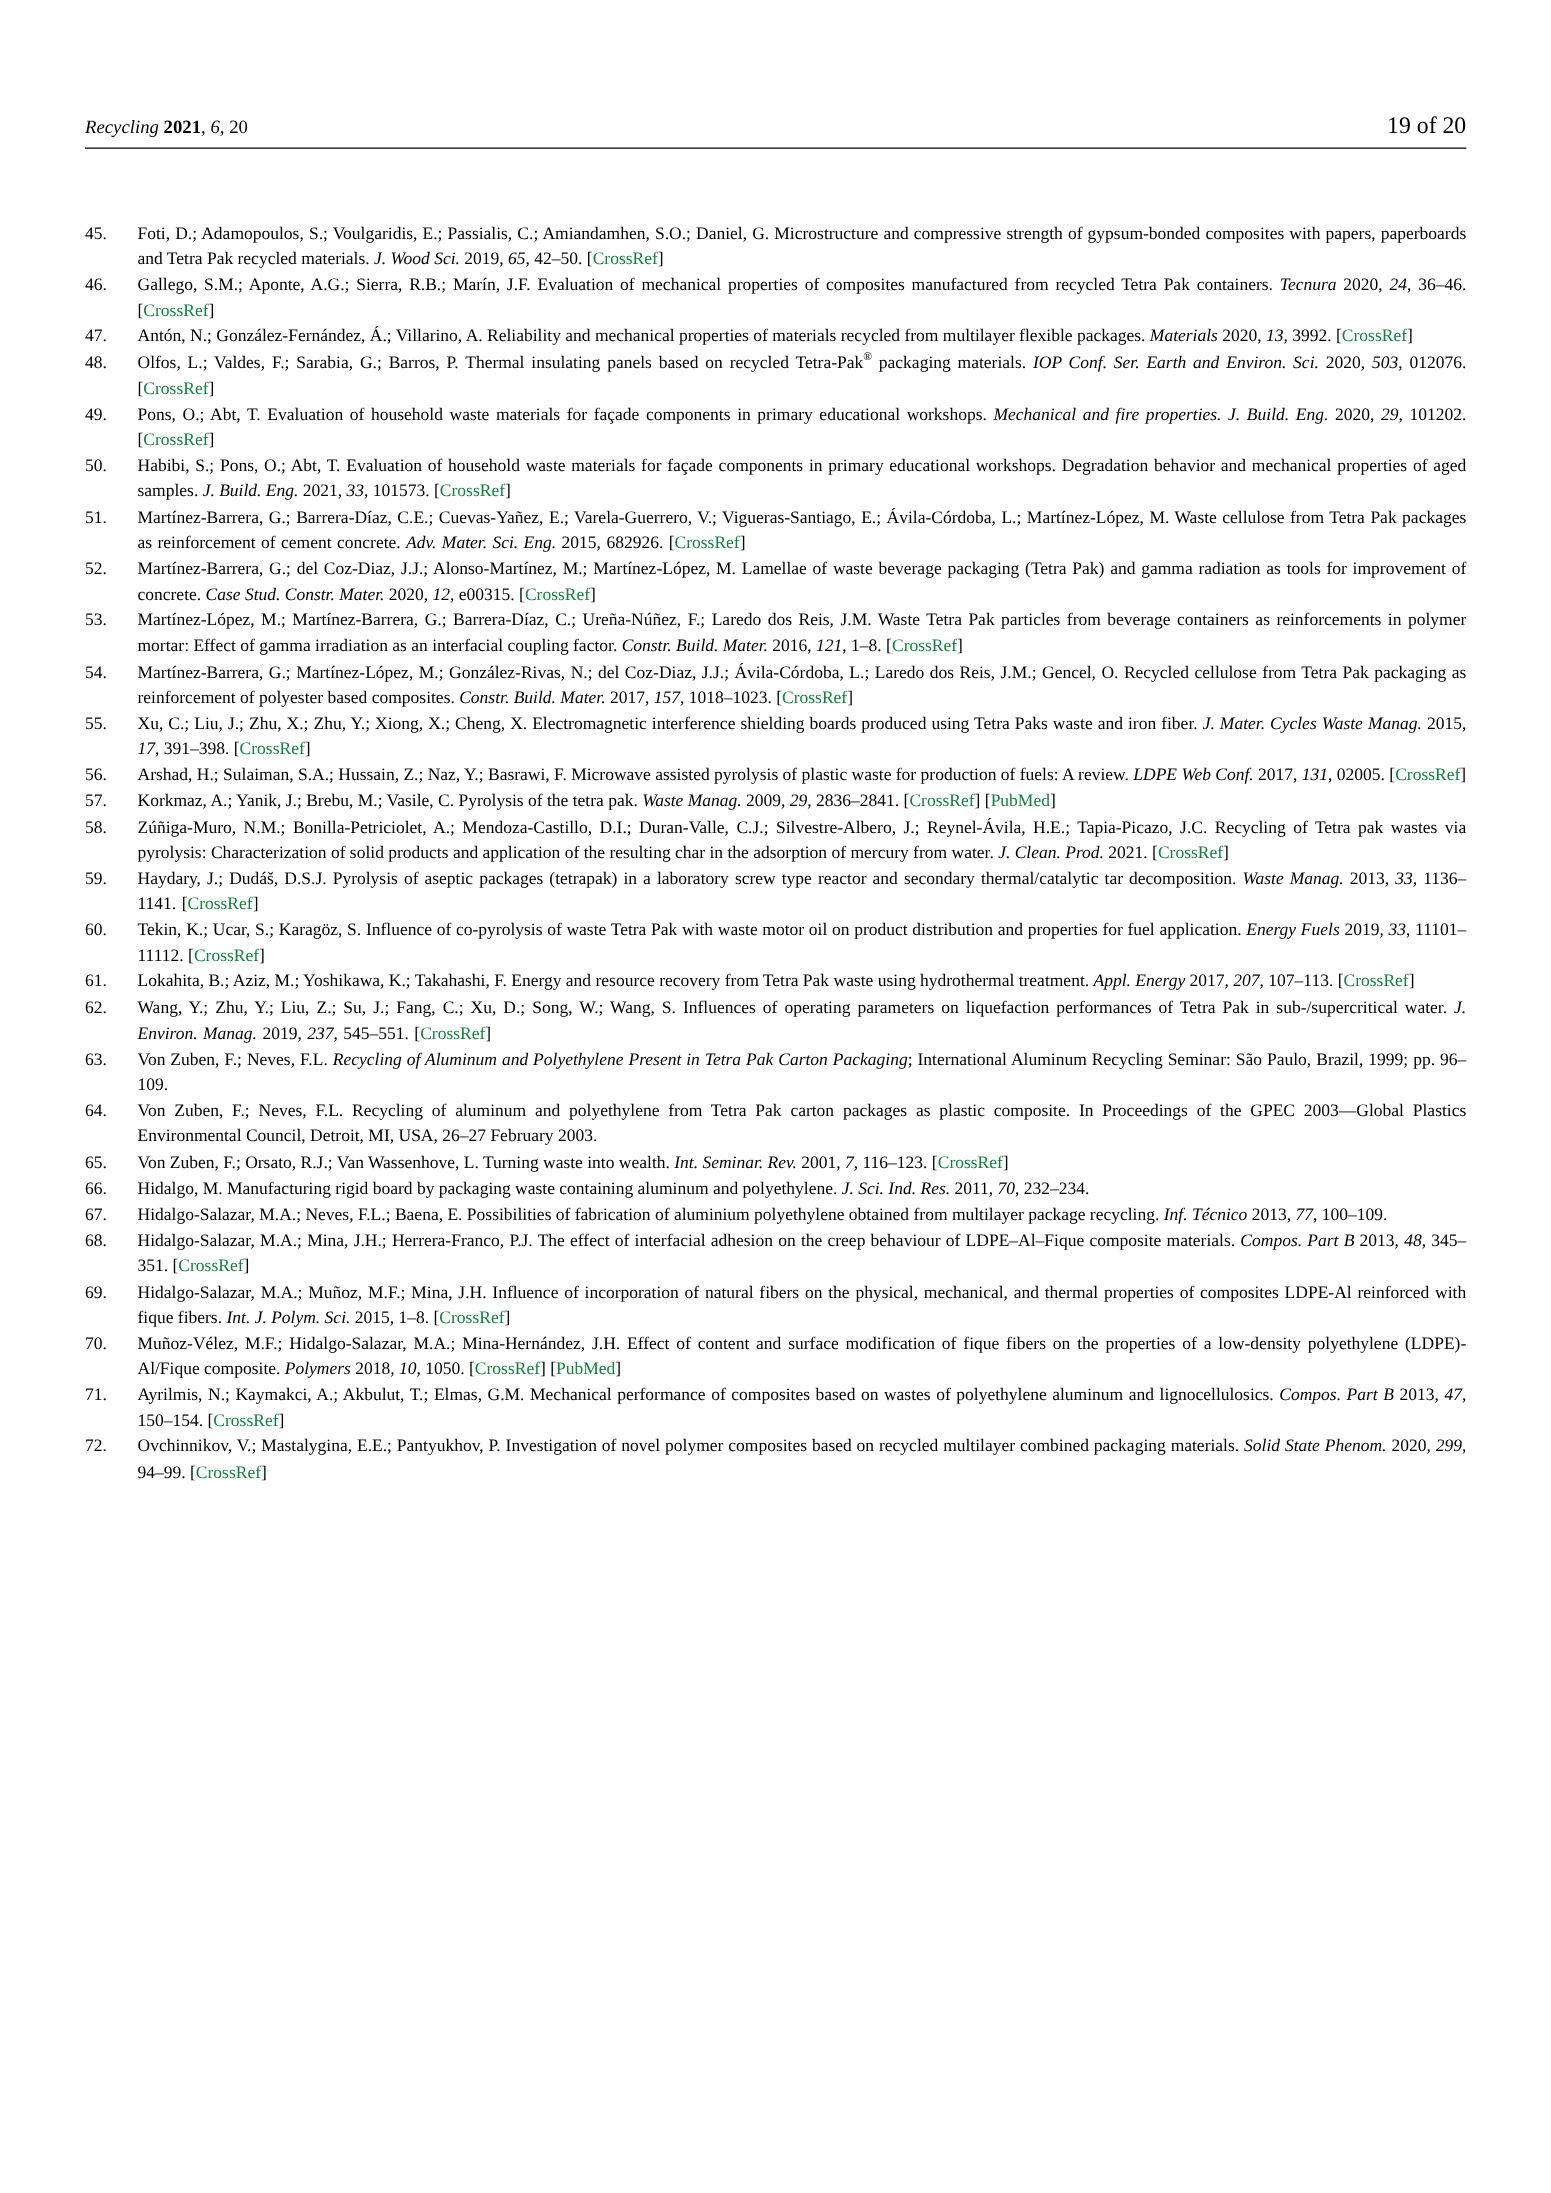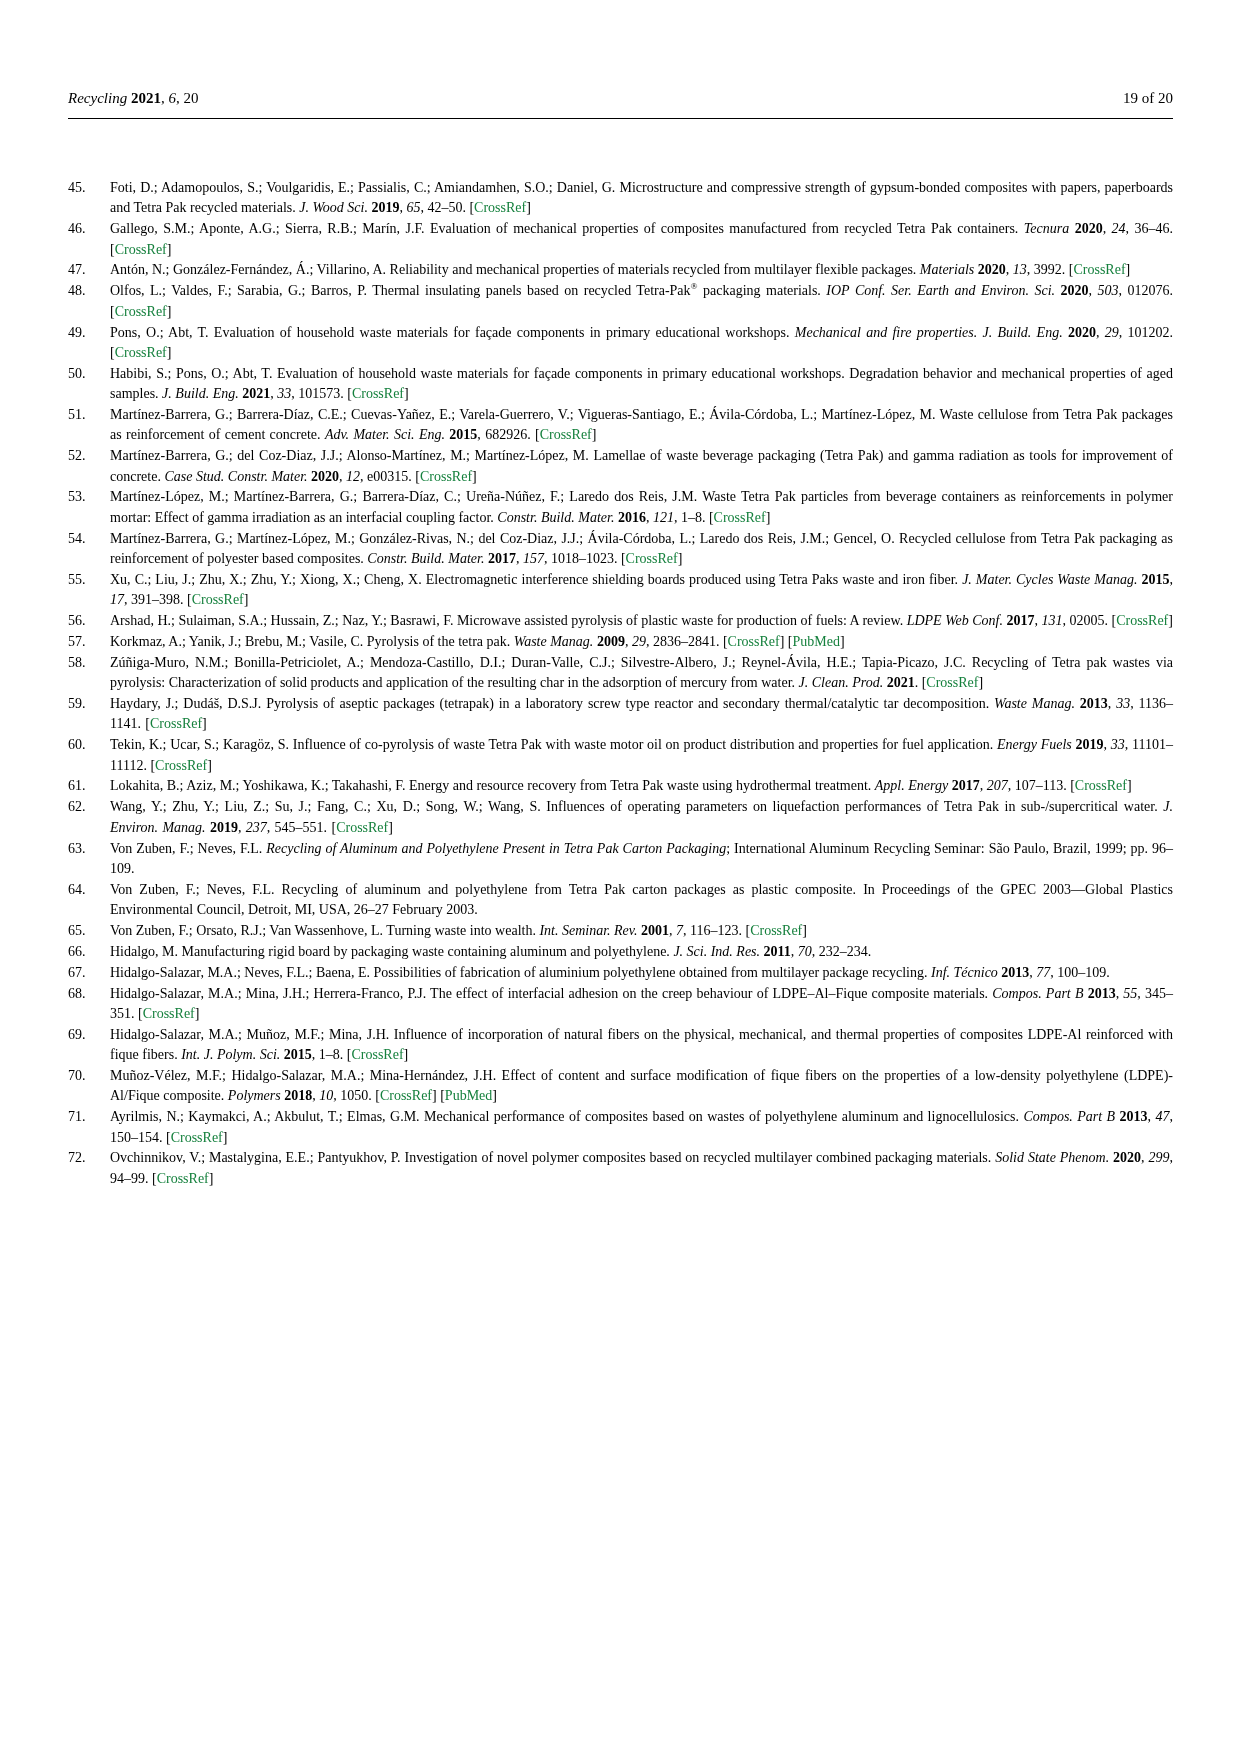--- a/index.html
+++ b/index.html
@@ -38,21 +38,21 @@
   }
   .running-head .rh-left {
     font-style: italic;
   }
   .running-head .rh-left .rh-journal { font-style: italic; }
   .running-head .rh-left .rh-year { font-style: normal; font-weight: bold; }
   .running-head .rh-left .rh-vol { font-style: italic; }
   .running-head .rh-left .rh-art { font-style: normal; }
   .running-head .rh-right {
     font-style: normal;
-    font-size: 15px;
+    font-size: 19px;
   }
   .head-rule {
     position: absolute;
     left: 68px;
     right: 68px;
     top: 118px;
     height: 1px;
     background: #000;
   }
 
@@ -81,21 +81,21 @@
   .reftext {
     flex: 1 1 auto;
     text-align: justify;
     text-justify: inter-word;
     hyphens: manual;
   }
   .reftext.j-loose { word-spacing: 0.06em; }
 
   
   .it { font-style: italic; }
-  .bd { font-weight: bold; }
+  .bd { font-weight: normal; }
   .lnk { color: #15803d; }
   .sup { font-size: 0.66em; vertical-align: super; line-height: 0; }
 </style>
 </head>
 <body>
 
 <div class="page">
 
   <div class="running-head">
     <div class="rh-left">
@@ -194,21 +194,21 @@
       <li class="refitem">
         <span class="refnum">66.</span>
         <span class="reftext"><span>Hidalgo, M. Manufacturing rigid board by packaging waste containing aluminum and polyethylene. </span><span class="it">J. Sci. Ind. Res.</span><span> </span><span class="bd">2011</span><span>, </span><span class="it">70</span><span>, 232–234.</span></span>
       </li>
       <li class="refitem">
         <span class="refnum">67.</span>
         <span class="reftext"><span>Hidalgo-Salazar, M.A.; Neves, F.L.; Baena, E. Possibilities of fabrication of aluminium polyethylene obtained from multilayer package recycling. </span><span class="it">Inf. Técnico</span><span> </span><span class="bd">2013</span><span>, </span><span class="it">77</span><span>, 100–109.</span></span>
       </li>
       <li class="refitem">
         <span class="refnum">68.</span>
-        <span class="reftext"><span>Hidalgo-Salazar, M.A.; Mina, J.H.; Herrera-Franco, P.J. The effect of interfacial adhesion on the creep behaviour of LDPE–Al–Fique composite materials. </span><span class="it">Compos. Part B</span><span> </span><span class="bd">2013</span><span>, </span><span class="it">55</span><span>, 345–351. [</span><span class="lnk">CrossRef</span><span>]</span></span>
+        <span class="reftext"><span>Hidalgo-Salazar, M.A.; Mina, J.H.; Herrera-Franco, P.J. The effect of interfacial adhesion on the creep behaviour of LDPE–Al–Fique composite materials. </span><span class="it">Compos. Part B</span><span> </span><span class="bd">2013</span><span>, </span><span class="it">48</span><span>, 345–351. [</span><span class="lnk">CrossRef</span><span>]</span></span>
       </li>
       <li class="refitem">
         <span class="refnum">69.</span>
         <span class="reftext"><span>Hidalgo-Salazar, M.A.; Muñoz, M.F.; Mina, J.H. Influence of incorporation of natural fibers on the physical, mechanical, and thermal properties of composites LDPE-Al reinforced with fique fibers. </span><span class="it">Int. J. Polym. Sci.</span><span> </span><span class="bd">2015</span><span>, 1–8. [</span><span class="lnk">CrossRef</span><span>]</span></span>
       </li>
       <li class="refitem">
         <span class="refnum">70.</span>
         <span class="reftext"><span>Muñoz-Vélez, M.F.; Hidalgo-Salazar, M.A.; Mina-Hernández, J.H. Effect of content and surface modification of fique fibers on the properties of a low-density polyethylene (LDPE)-Al/Fique composite. </span><span class="it">Polymers</span><span> </span><span class="bd">2018</span><span>, </span><span class="it">10</span><span>, 1050. [</span><span class="lnk">CrossRef</span><span>] [</span><span class="lnk">PubMed</span><span>]</span></span>
       </li>
       <li class="refitem">

